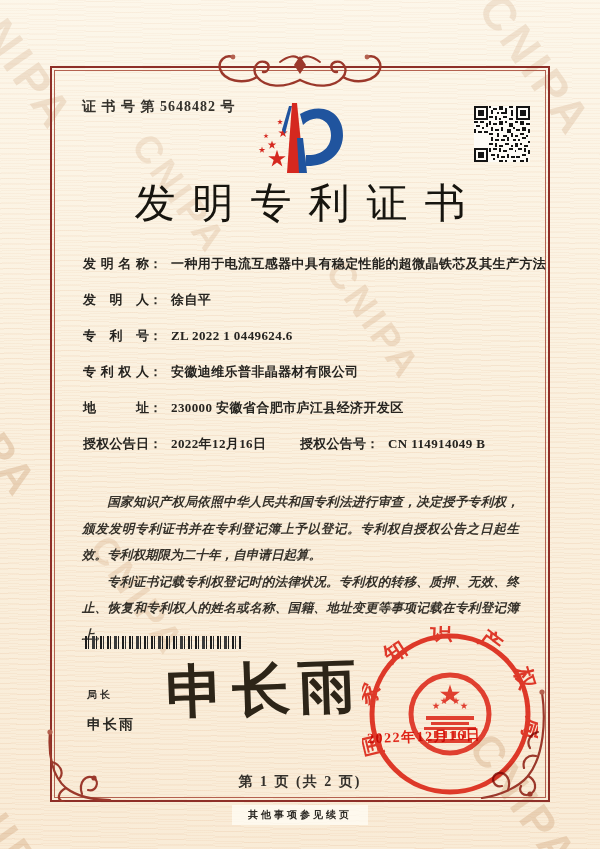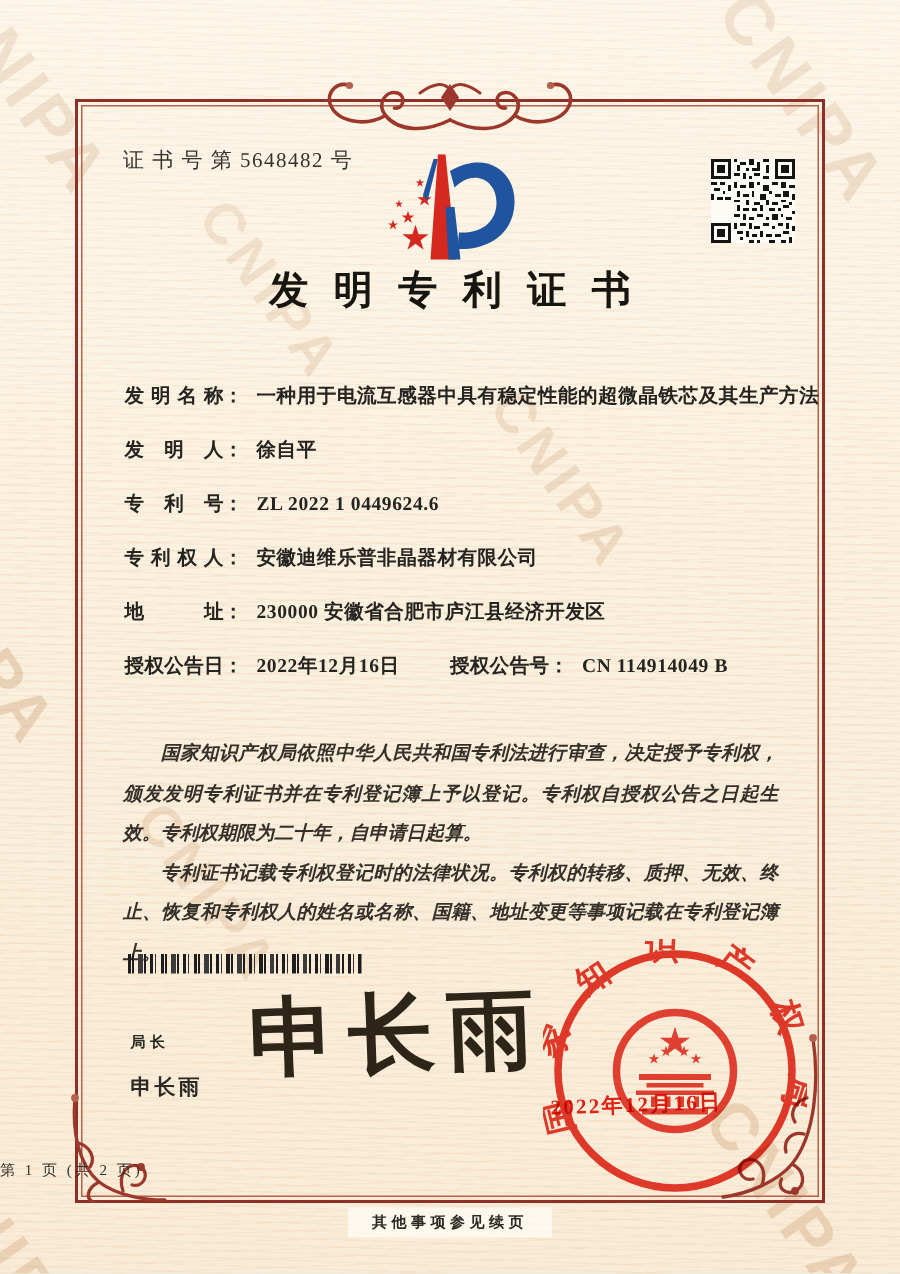--- a/index.html
+++ b/index.html
@@ -29,25 +29,25 @@
   
   .frame{position:absolute;left:50px;top:66px;width:496px;height:732px;
     border:2.5px solid #8e2f28;}
   .frame::after{content:"";position:absolute;inset:2px;border:1px solid #b4614f;}
   .orn{position:absolute;pointer-events:none;}
   .orn-top{left:212px;top:48px;}
   .orn-bl{left:42px;top:722px;}
   .orn-br{left:478px;top:686px;}
   
   .cert-no{position:absolute;left:82px;top:98px;font-size:14px;letter-spacing:1px;
-    font-weight:400;color:#35322c;}
+    font-weight:700;color:#35322c;}
   .logo{position:absolute;left:248px;top:100px;width:100px;height:78px;}
   .qr{position:absolute;left:474px;top:106px;width:56px;height:56px;background:#fdfbf6;}
   .title{position:absolute;left:0;top:176px;width:100%;text-align:center;
-    font-size:26px;font-weight:700;letter-spacing:17px;padding-left:17px;
+    font-size:41px;font-weight:400;letter-spacing:17px;padding-left:17px;
     box-sizing:border-box;color:#17150f;margin:0;}
   
   .fields{position:absolute;left:83px;top:249px;width:440px;}
   .frow{position:relative;height:36px;line-height:30px;white-space:nowrap;font-size:13px;}
   .lbl{display:inline-block;width:66px;text-align:justify;text-align-last:justify;
     font-weight:700;color:#262420;vertical-align:top;}
   .colon{font-weight:700;margin-right:9px;}
   .val{font-weight:600;letter-spacing:.4px;color:#262420;}
   .pair2{position:absolute;left:217px;top:0;}
   
@@ -70,22 +70,22 @@
     letter-spacing:2px;color:#2c2a25;}
   .script{position:absolute;left:166px;top:660px;font-size:58px;font-weight:600;
     color:#2d2518;letter-spacing:8px;transform:rotate(-2deg);line-height:1;
     font-family:"DejaVu Serif","Liberation Serif",serif;}
   
   .seal{position:absolute;left:362px;top:626px;width:176px;height:176px;
     mix-blend-mode:multiply;opacity:.95;}
   .seal-date{position:absolute;left:367px;top:728px;font-size:14px;font-weight:700;
     color:#e62518;letter-spacing:1.5px;transform:rotate(-2deg);mix-blend-mode:multiply;}
   
-  .page-num{position:absolute;left:0;top:773px;width:100%;
-    font-size:10px;letter-spacing:2px;color:#33302b;}
+  .page-num{position:absolute;left:0;top:773px;width:100%;text-align:center;
+    font-size:14px;letter-spacing:2px;color:#33302b;font-weight:bold;}
   .foot-note{position:absolute;left:50%;top:805px;transform:translateX(-50%);
     background:rgba(255,253,247,.72);padding:3px 16px;font-size:10px;
     letter-spacing:3px;color:#2e2b26;font-weight:600;white-space:nowrap;}
 </style>
 </head>
 <body>
 
 <div class="page">
 
   <span class="wm w1">CNIPA</span>

